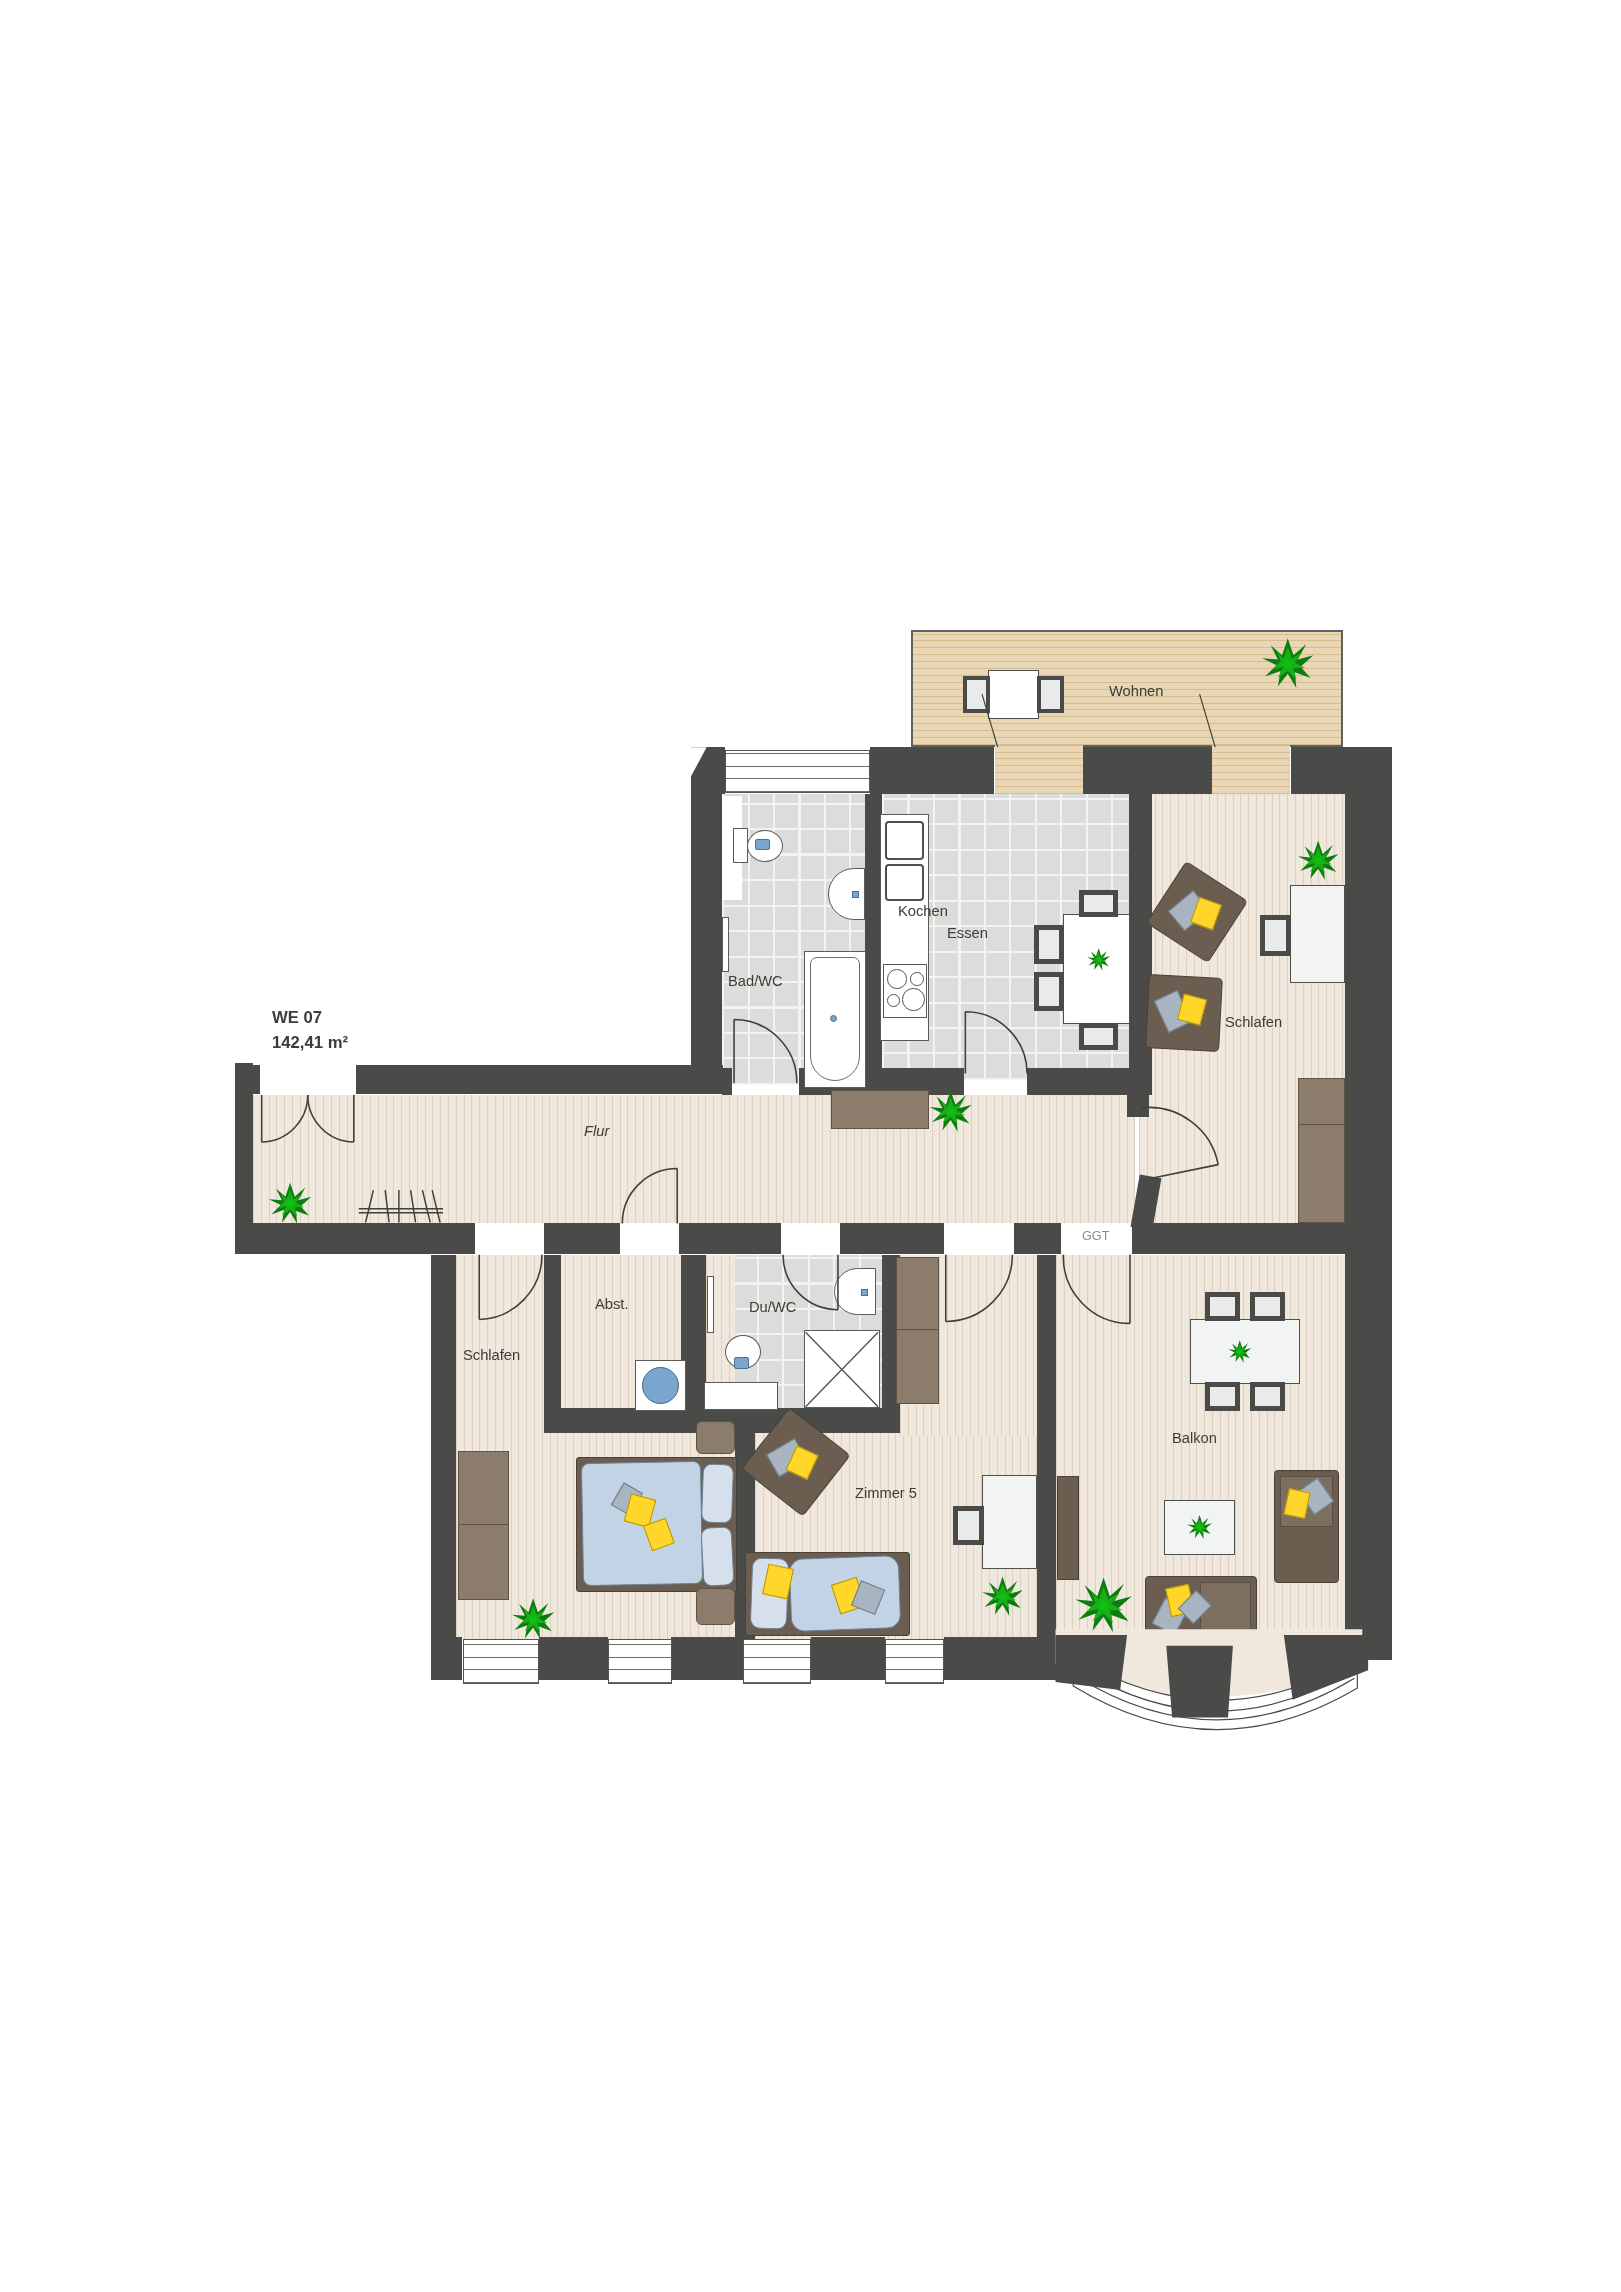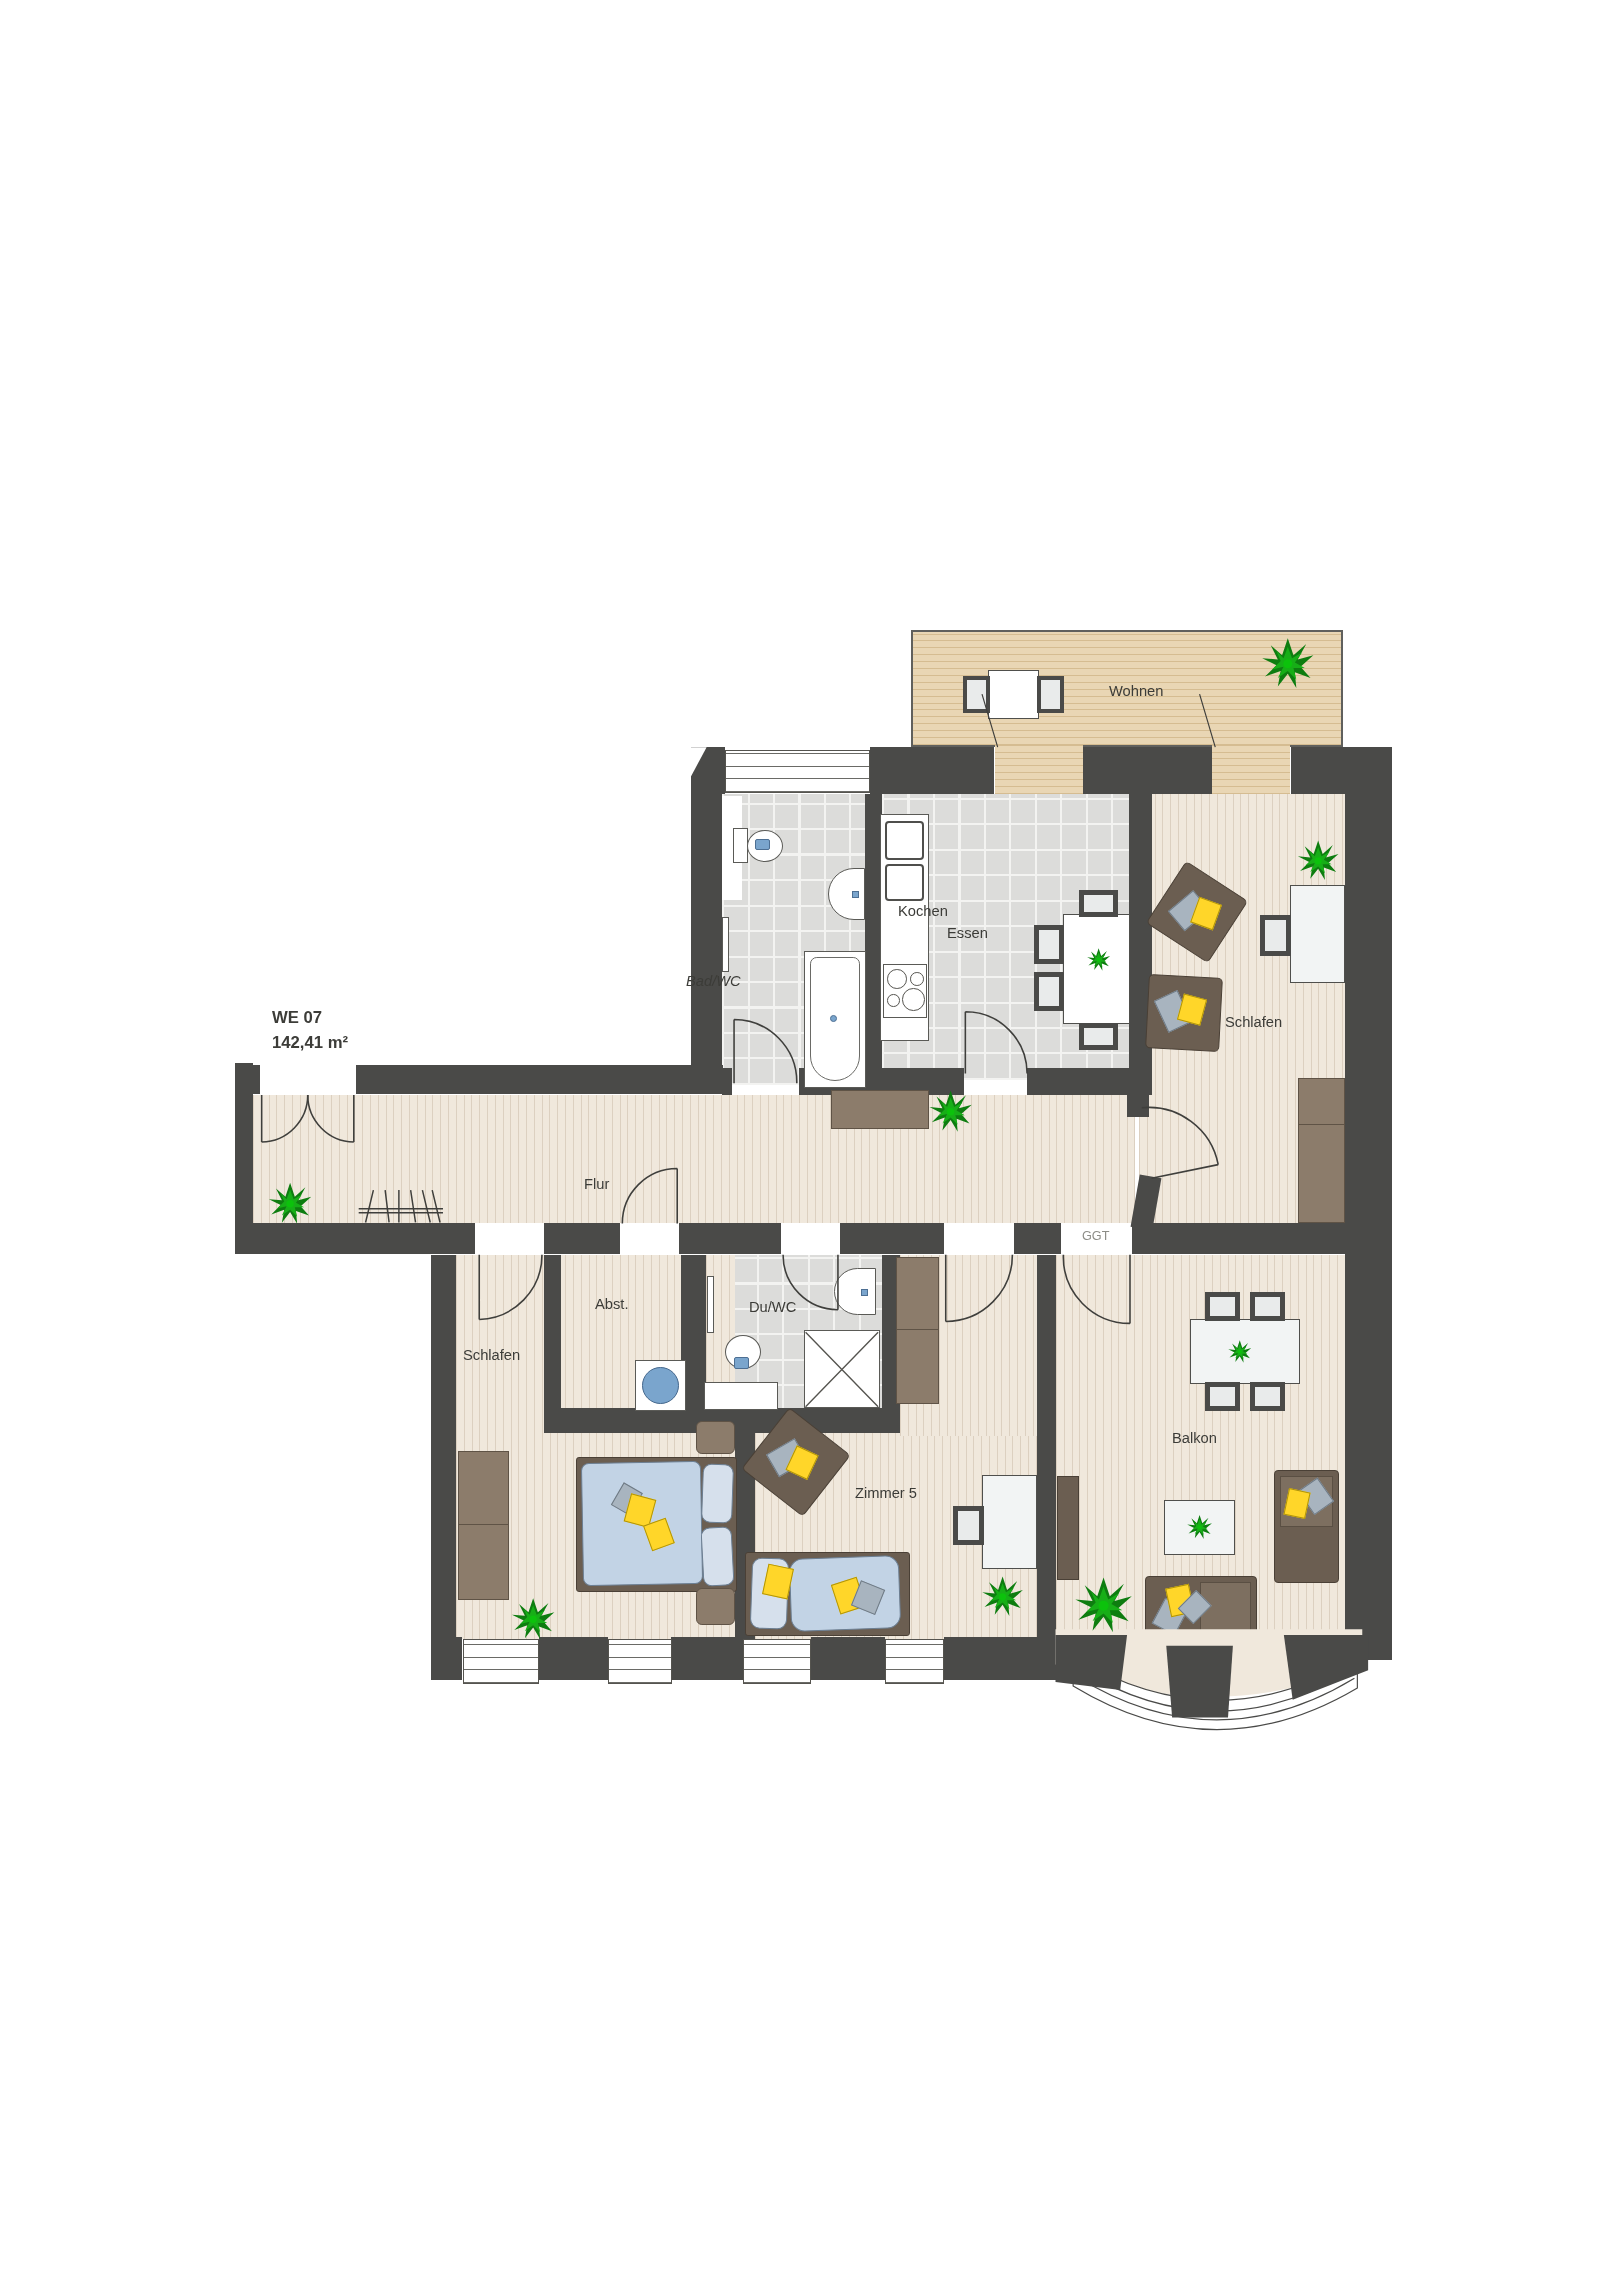--- a/index.html
+++ b/index.html
@@ -252,25 +252,25 @@
     <use href="#plant" x="1210" y="1544" width="28" height="28"></use>
     <use href="#plant" x="520" y="1628" width="48" height="48"></use>
     <use href="#plant" x="1000" y="1606" width="46" height="46"></use>
     <use href="#plant" x="1094" y="1606" width="64" height="64"></use>
     <use href="#plant" x="524" y="1012" width="0" height="0"></use>
   </svg>
 
   <div class="label biglabel" style="left:272px;top:1008px;">WE 07</div>
   <div class="label biglabel" style="left:272px;top:1033px;">142,41 m²</div>
   <div class="label" style="left:1109px;top:683px;">Wohnen</div>
-  <div class="label" style="left:686px;top:973px;font-style:italic;">Bad/WC</div>
+  <div class="label" style="left:728px;top:973px;">Bad/WC</div>
   <div class="label" style="left:898px;top:903px;">Kochen</div>
   <div class="label" style="left:947px;top:925px;">Essen</div>
   <div class="label" style="left:1225px;top:1014px;">Schlafen</div>
-  <div class="label" style="left:584px;top:1176px;">Flur</div>
+  <div class="label" style="left:584px;top:1123px;font-style:italic;">Flur</div>
   <div class="label dimlabel" style="left:1082px;top:1229px;">GGT</div>
   <div class="label" style="left:595px;top:1296px;">Abst.</div>
   <div class="label" style="left:749px;top:1299px;">Du/WC</div>
   <div class="label" style="left:463px;top:1347px;">Schlafen</div>
   <div class="label" style="left:855px;top:1485px;">Zimmer 5</div>
   <div class="label" style="left:1172px;top:1430px;">Balkon</div>
 
 </div>
 
 

